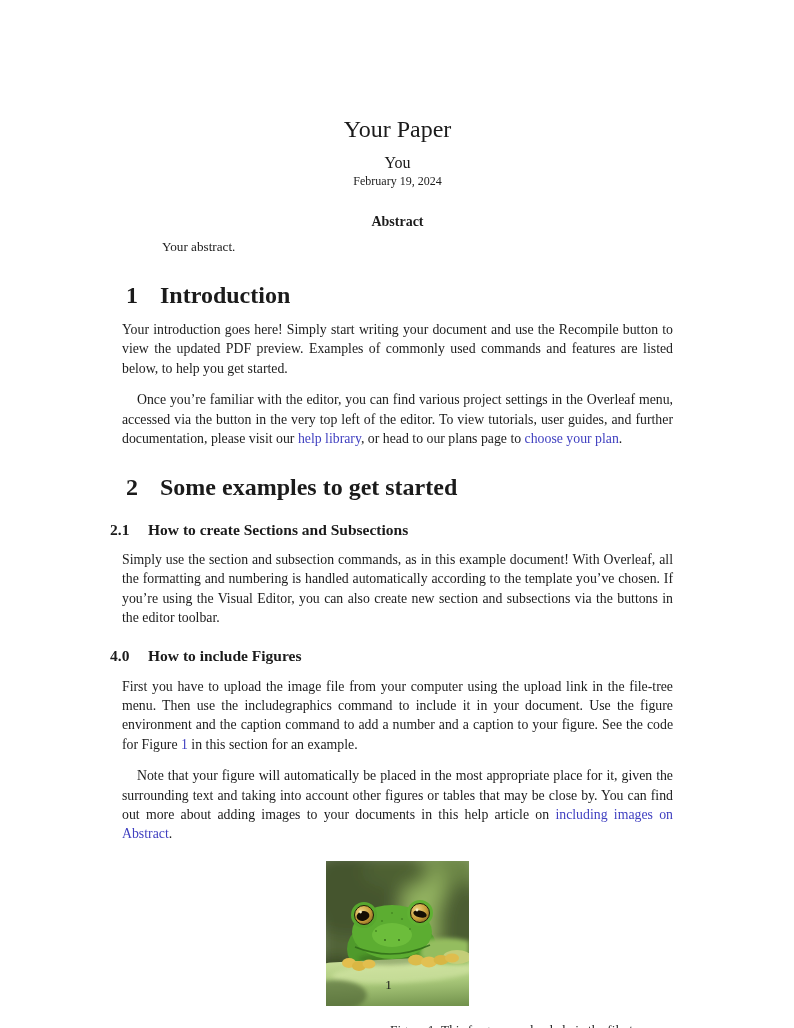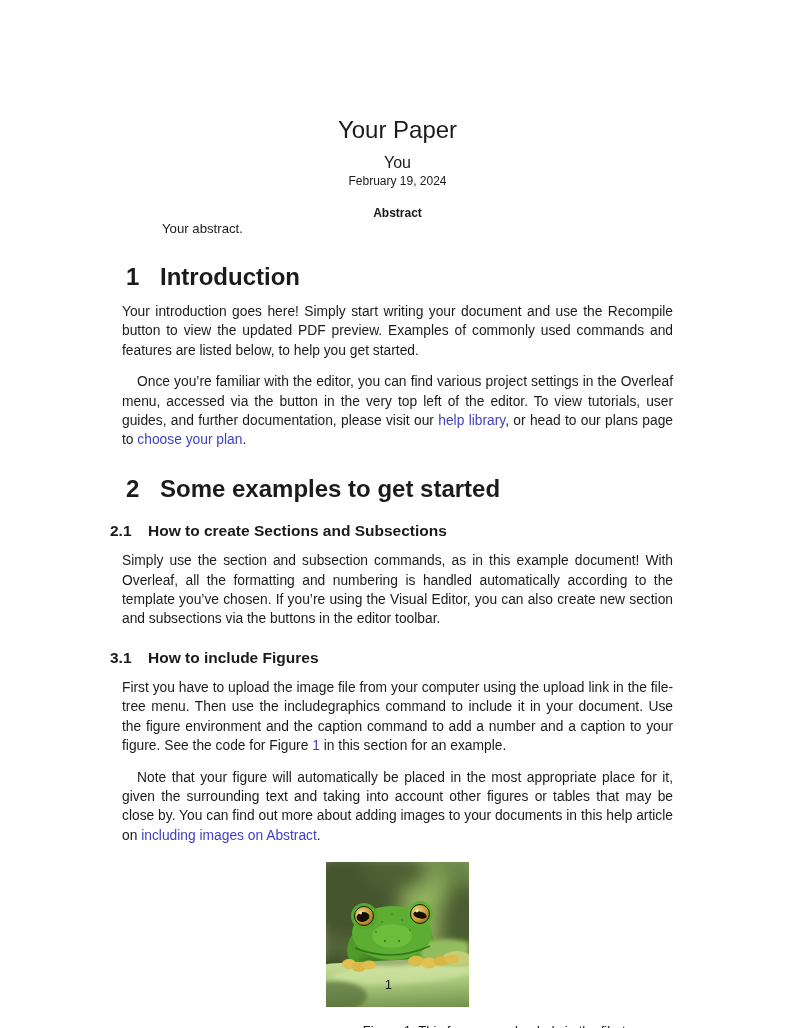--- a/index.html
+++ b/index.html
@@ -2,21 +2,21 @@
 <html style="--link-blue: #3f3fc0; --text: #1b1b1b; --page-background: #ffffff;"><head>
 <meta charset="utf-8">
 <style>
   html, body { margin: 0; padding: 0; background: #ffffff; }
   .page {
     position: relative;
     width: 777px;
     height: 1028px;
     background: var(--page-background, #ffffff);
     color: var(--text, #1b1b1b);
-    font-family: Liberation Sans, sans-serif;
+    font-family: Liberation Serif, serif;
     overflow: hidden;
   }
   .content {
     position: absolute;
     left: 110px;
     top: 0;
     width: 575px;
   }
   .doc-title {
     margin: 116px 0 0 0;
@@ -29,27 +29,27 @@
     margin-top: 10px;
     font-size: 16px;
     text-align: center;
   }
   .doc-date {
     margin-top: 2px;
     font-size: 12px;
     text-align: center;
   }
   .abstract-heading {
-    margin-top: 18px;
-    font-size: 12px;
+    margin-top: 25px;
+    font-size: 14px;
     font-weight: bold;
     text-align: center;
   }
   .abstract-text {
-    margin: 0 38px 0 38px;
+    margin: 8px 38px 0 38px;
     text-indent: 14px;
     font-size: 13.2px;
     line-height: 18px;
     text-align: justify;
   }
   h2.section {
     margin: 26px 0 11px 16px;
     font-size: 24px;
     font-weight: bold;
     line-height: 1.1;
@@ -117,21 +117,21 @@
     <p class="body-par">Your introduction goes here! Simply start writing your document and use the Recompile button to view the updated PDF preview. Examples of commonly used commands and features are listed below, to help you get started.</p>
 
     <p class="body-par indent"><span>Once you’re familiar with the editor, you can find various project settings in the Overleaf menu, accessed via the button in the very top left of the editor. To view tutorials, user guides, and further documentation, please visit our </span><a class="doc-link">help library</a><span>, or head to our plans page to </span><a class="doc-link">choose your plan</a><span>.</span></p>
 
     <h2 class="section"><span class="sec-num">2</span><span>Some examples to get started</span></h2>
 
     <h3 class="subsection"><span class="sec-num">2.1</span><span>How to create Sections and Subsections</span></h3>
 
     <p class="body-par">Simply use the section and subsection commands, as in this example document! With Overleaf, all the formatting and numbering is handled automatically according to the template you’ve chosen. If you’re using the Visual Editor, you can also create new section and subsections via the buttons in the editor toolbar.</p>
 
-    <h3 class="subsection"><span class="sec-num">3.1</span><span>How to include Figures</span></h3>
+    <h3 class="subsection"><span class="sec-num">4.0</span><span>How to include Figures</span></h3>
 
     <p class="body-par"><span>First you have to upload the image file from your computer using the upload link in the file-tree menu. Then use the includegraphics command to include it in your document. Use the figure environment and the caption command to add a number and a caption to your figure. See the code for Figure </span><a class="doc-link">1</a><span> in this section for an example.</span></p>
 
     <p class="body-par indent"><span>Note that your figure will automatically be placed in the most appropriate place for it, given the surrounding text and taking into account other figures or tables that may be close by. You can find out more about adding images to your documents in this help article on </span><a class="doc-link">including images on Abstract</a><span>.</span></p>
 
     <div class="figure-block">
       <span class="figure-image">
         <svg viewBox="0 0 143 145" width="143" height="145" xmlns="http://www.w3.org/2000/svg">
           <defs>
             <filter id="bgblur" x="-30%" y="-30%" width="160%" height="160%">

